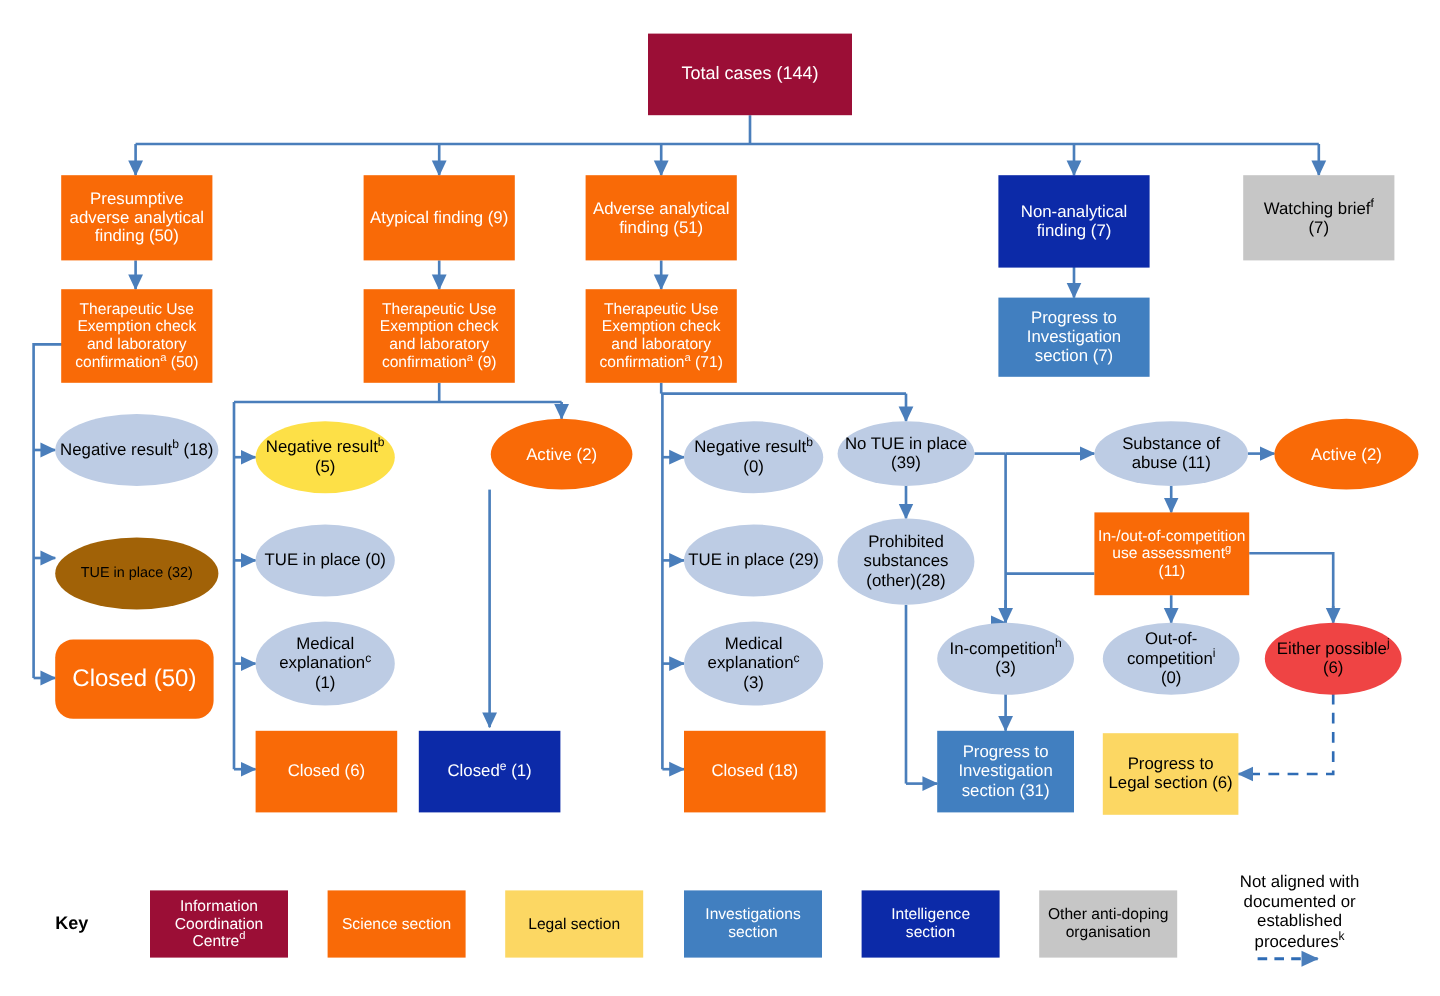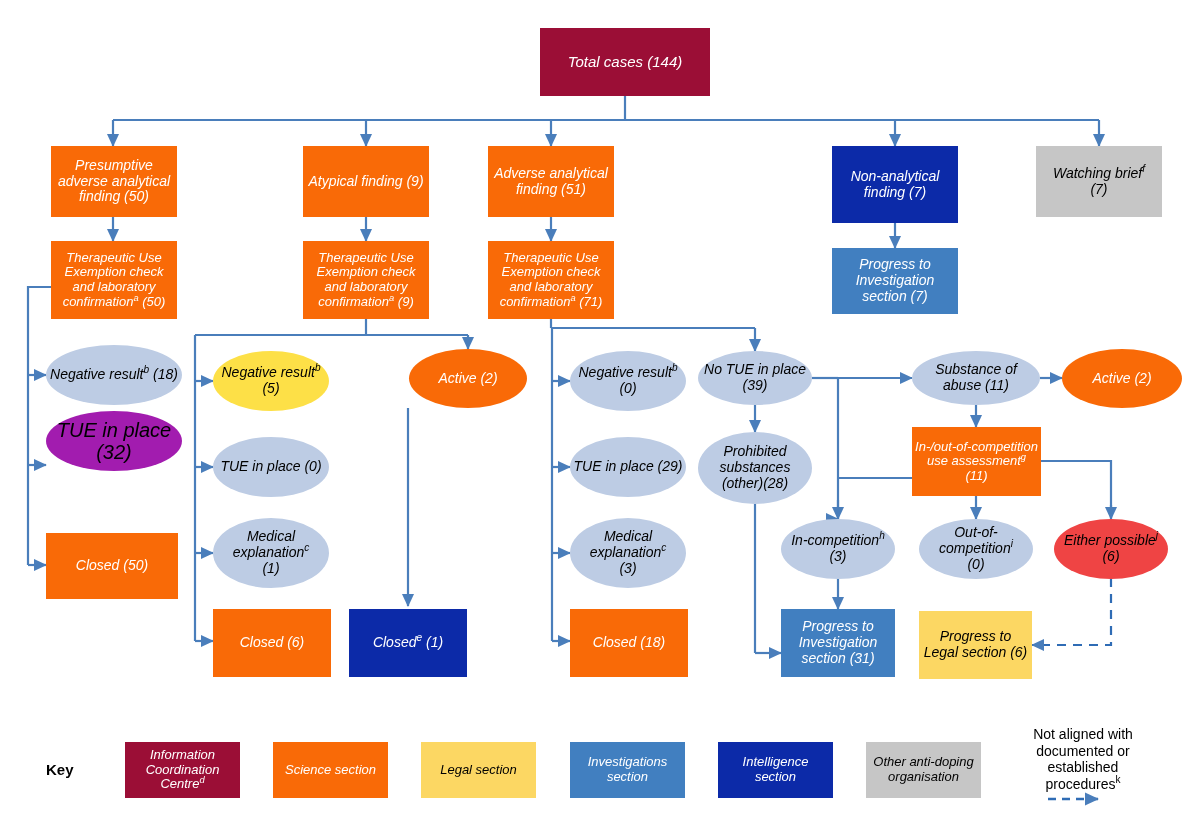--- a/index.html
+++ b/index.html
@@ -5,21 +5,21 @@
   html,body{margin:0;padding:0;background:#ffffff;}
   body{width:1200px;height:830px;font-family:"Liberation Sans",sans-serif;}
   #stage{position:relative;width:1200px;height:830px;overflow:hidden;}
   svg#wires{position:absolute;left:0;top:0;width:1200px;height:830px;}
   .node{position:absolute;box-sizing:border-box;display:flex;align-items:center;
         justify-content:center;text-align:center;line-height:1.12;}
   .rect{border:0;}
   .ell{border-radius:50%;}
   .t-white{color:#ffffff;}
   .t-black{color:#000000;}
-  .node span.lbl{display:block;padding:0 3px;font-style:italic;}
+  .node span.lbl{display:block;padding:0 3px;}
   sup{font-size:0.72em;line-height:0;vertical-align:super;}
   .key-label{position:absolute;font-weight:bold;color:#000;font-size:15px;}
   .keynote{position:absolute;text-align:center;color:#000;font-size:14px;line-height:1.18;}
 </style>
 </head>
 <body>
 
 <div id="stage">
 
   <svg id="wires" viewBox="0 0 1200 830" xmlns="http://www.w3.org/2000/svg">
@@ -141,25 +141,25 @@
   </div>
 
   <div class="node rect t-white" style="left:832px;top:248px;width:126px;height:66px;background:#417fc0;font-size:14px;">
     <span class="lbl">Progress to Investigation section (7)</span>
   </div>
 
   <div class="node ell t-black" style="left:46px;top:345px;width:136px;height:60px;background:#bdcce4;font-size:14px;">
     <span class="lbl"><span>Negative result</span><sup>b</sup><span> (18)</span></span>
   </div>
 
-  <div class="node ell t-black" style="left:46px;top:411px;width:136px;height:60px;background:#a21caf;font-size:20px;">
+  <div class="node ell t-black" style="left:46px;top:448px;width:136px;height:60px;background:#a16207;font-size:12px;">
     <span class="lbl">TUE in place (32)</span>
   </div>
 
-  <div class="node rect t-white" style="left:46px;top:533px;width:132px;height:66px;background:#f96a07;font-size:14px;">
+  <div class="node rect t-white" style="left:46px;top:533px;width:132px;height:66px;background:#f96a07;font-size:20px;border-radius:15px;">
     <span class="lbl">Closed (50)</span>
   </div>
 
   <div class="node ell t-black" style="left:213px;top:351px;width:116px;height:60px;background:#fde047;font-size:14px;">
     <span class="lbl"><span>Negative result</span><sup>b</sup><span> (5)</span></span>
   </div>
 
   <div class="node ell t-black" style="left:213px;top:437px;width:116px;height:60px;background:#bdcce4;font-size:14px;">
     <span class="lbl">TUE in place (0)</span>
   </div>

